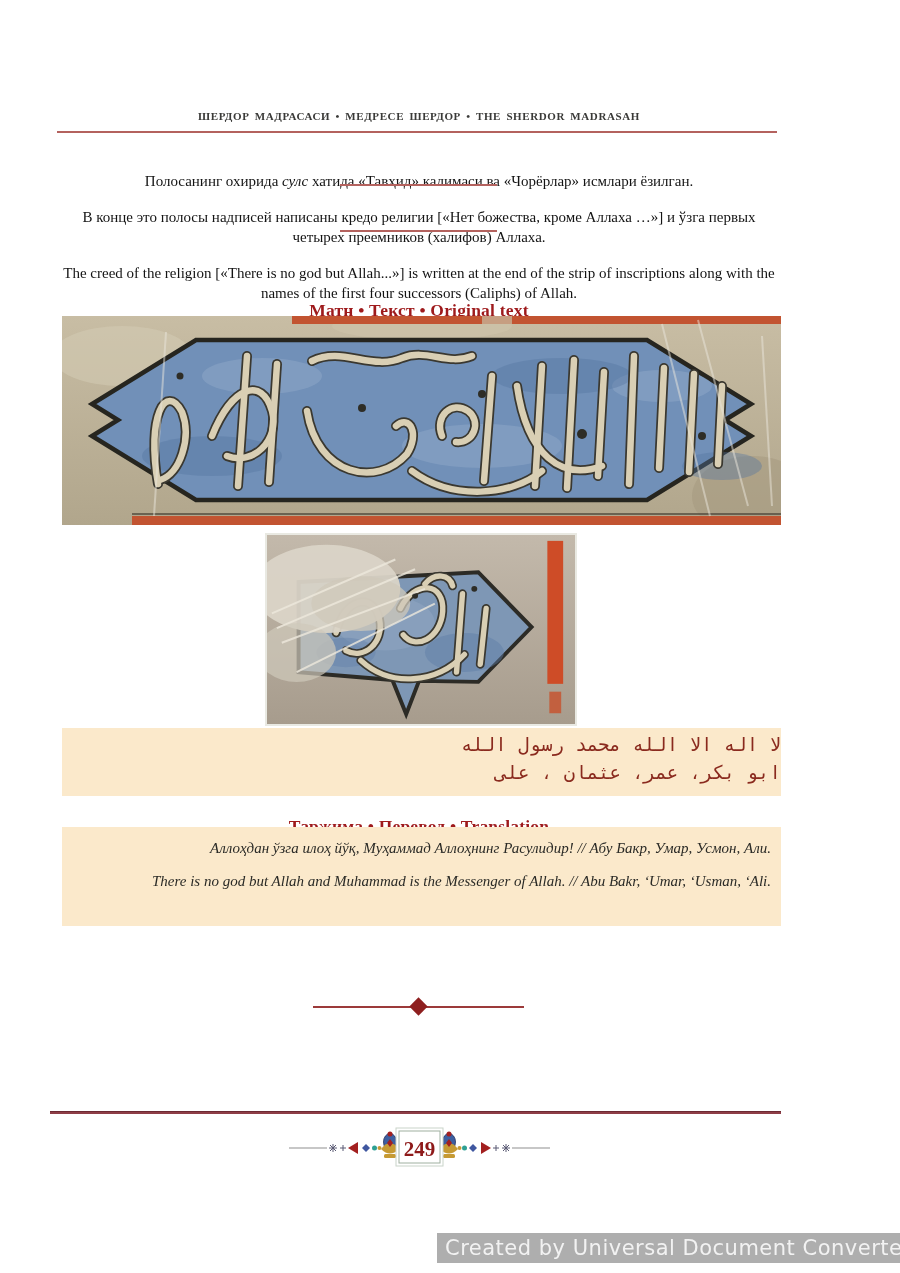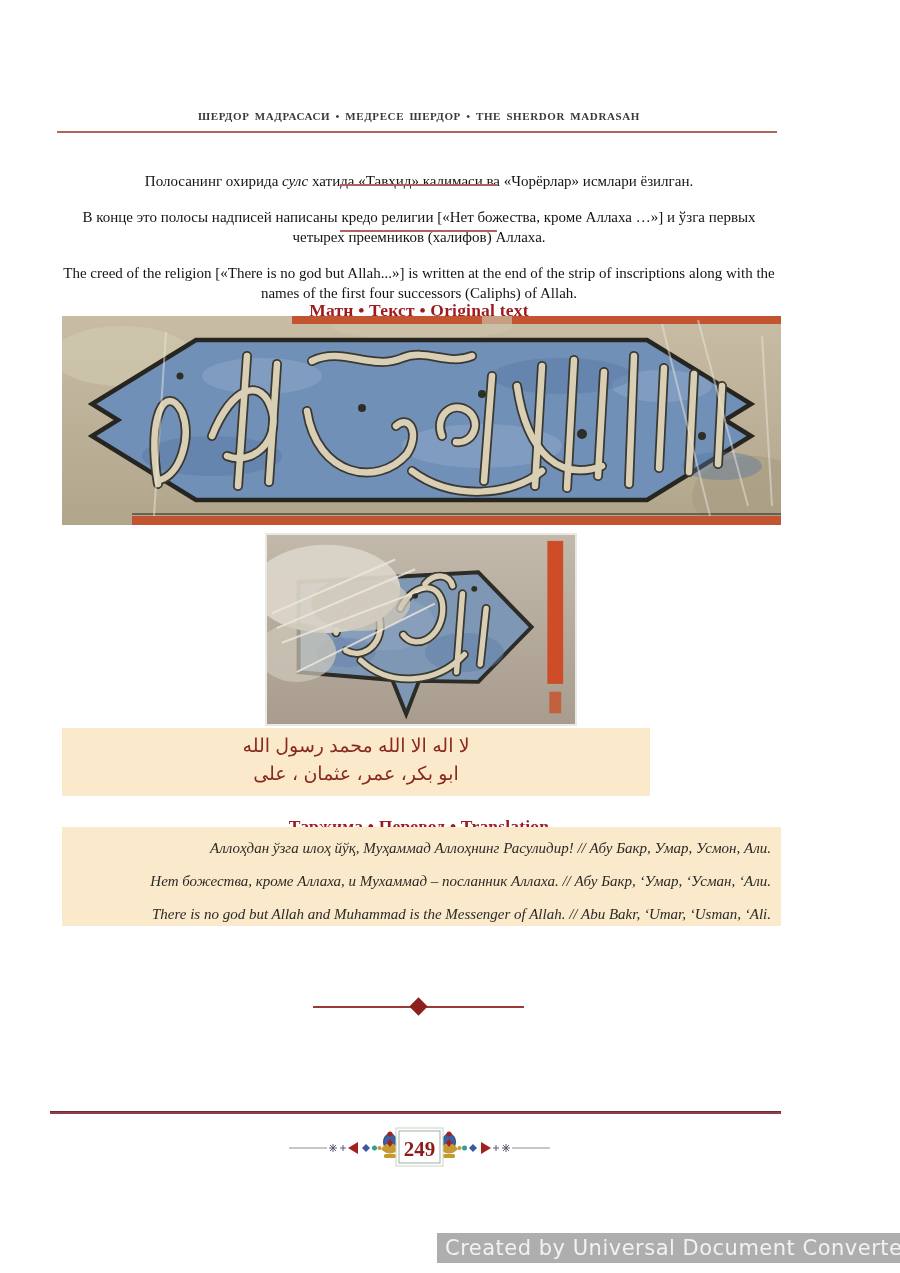--- a/index.html
+++ b/index.html
@@ -21,22 +21,22 @@
   .sr1{top:184px;} .sr2{top:230px;}
 
   .red-heading{left:58px;width:722px;text-align:center;font-size:17.5px;font-weight:bold;
     color:#9e1a1c;letter-spacing:.2px;}
   .h-original{top:285px;} .h-translation{top:801px;}
 
   .photo1{top:316px;left:62px;width:719px;height:209px;}
   .photo2{top:533px;left:265px;width:312px;height:193px;border:2px solid #e9e9e2;box-sizing:border-box;}
   .photo1 svg,.photo2 svg{display:block;width:100%;height:100%;}
 
-  .arabic-box{top:728px;left:62px;width:588px;height:64px;background:#fbe9cb;
-    text-align:center;direction:rtl;font-family:Liberation Sans, sans-serif;
+  .arabic-box{top:728px;left:62px;width:719px;height:64px;background:#fbe9cb;
+    direction:rtl;font-family:Liberation Mono, monospace;
     font-size:19px;line-height:28px;color:#8a2a1e;padding-top:4px;box-sizing:content-box;}
 
   .translation-box{top:827px;left:62px;width:719px;height:99px;background:#fbe9cb;
     text-align:right;font-style:italic;font-size:15px;color:#2a2a26;box-sizing:border-box;
     padding:12px 10px 0;}
   .translation-box p{margin:0 0 14px;line-height:19px;}
 
   .diamond-divider{top:998px;left:58px;width:722px;height:18px;}
   .diamond-divider .dline{position:absolute;left:255px;top:8px;width:211px;height:2px;background:#9c3a3a;}
   .diamond-divider .dia{position:absolute;left:354px;top:2px;width:13px;height:13px;background:#8e1f1f;
@@ -170,21 +170,20 @@
 
   <div class="abs arabic-box">
     <div>لا اله الا الله محمد رسول الله</div>
     <div>ابو بكر، عمر، عثمان ، على</div>
   </div>
 
   <h2 class="abs red-heading h-translation">Таржима • Перевод • Translation</h2>
 
   <div class="abs translation-box">
     <p>Аллоҳдан ўзга илоҳ йўқ, Муҳаммад Аллоҳнинг Расулидир! // Абу Бакр, Умар, Усмон, Али.</p>
-    <p>Нет божества, кроме Аллаха, и Мухаммад – посланник Аллаха. // Абу Бакр, ‘Умар, ‘Усман, ‘Али.</p>
     <p>There is no god but Allah and Muhammad is the Messenger of Allah. // Abu Bakr, ‘Umar, ‘Usman, ‘Ali.</p>
   </div>
 
   <div class="abs diamond-divider">
     <div class="dline"></div>
     <div class="dia"></div>
   </div>
 
   <div class="abs bottom-rule"></div>
 

